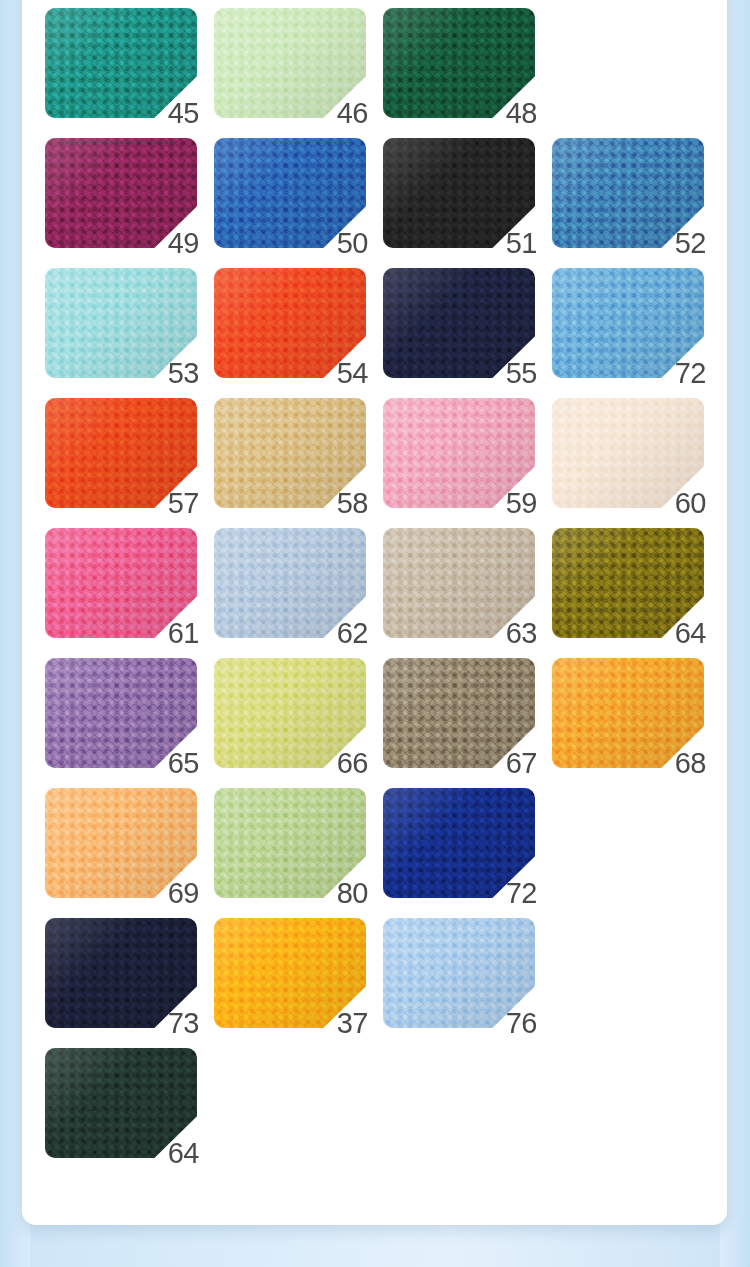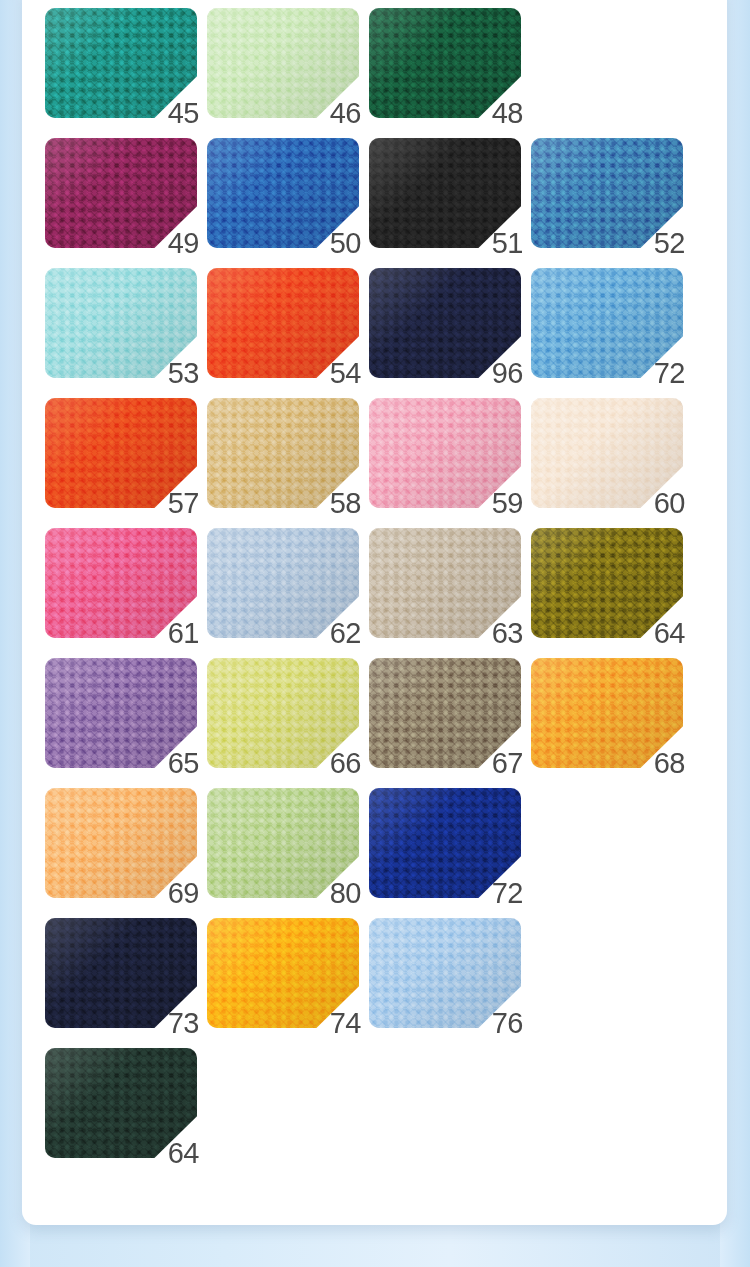--- a/index.html
+++ b/index.html
@@ -33,21 +33,21 @@
   }
 
   #swatch-grid {
     position:absolute;
     left:23px; top:20px;
     width:660px;
   }
 
   .swatch-row {
     display:flex;
-    gap:10px;
+    gap:17px;
     margin-bottom:20px;
   }
 
   .swatch-cell {
     position:relative;
     width:152px;
     height:110px;
     flex:0 0 152px;
   }
 
@@ -172,21 +172,21 @@
             <div class="tex"></div>
             <div class="sheen"></div>
           </div>
           <div class="swatch-number">54</div>
         </div>
         <div class="swatch-cell">
           <div class="swatch-chip" style="background-color: rgb(30, 35, 64);">
             <div class="tex"></div>
             <div class="sheen"></div>
           </div>
-          <div class="swatch-number">96</div>
+          <div class="swatch-number">55</div>
         </div>
         <div class="swatch-cell">
           <div class="swatch-chip" style="background-color: rgb(106, 174, 219);">
             <div class="tex"></div>
             <div class="sheen"></div>
           </div>
           <div class="swatch-number">72</div>
         </div>
       </div>
       <div class="swatch-row">
@@ -308,21 +308,21 @@
             <div class="tex"></div>
             <div class="sheen"></div>
           </div>
           <div class="swatch-number">73</div>
         </div>
         <div class="swatch-cell">
           <div class="swatch-chip" style="background-color: rgb(252, 177, 23);">
             <div class="tex"></div>
             <div class="sheen"></div>
           </div>
-          <div class="swatch-number">74</div>
+          <div class="swatch-number">37</div>
         </div>
         <div class="swatch-cell">
           <div class="swatch-chip" style="background-color: rgb(171, 205, 236);">
             <div class="tex"></div>
             <div class="sheen"></div>
           </div>
           <div class="swatch-number">76</div>
         </div>
       </div>
       <div class="swatch-row">

